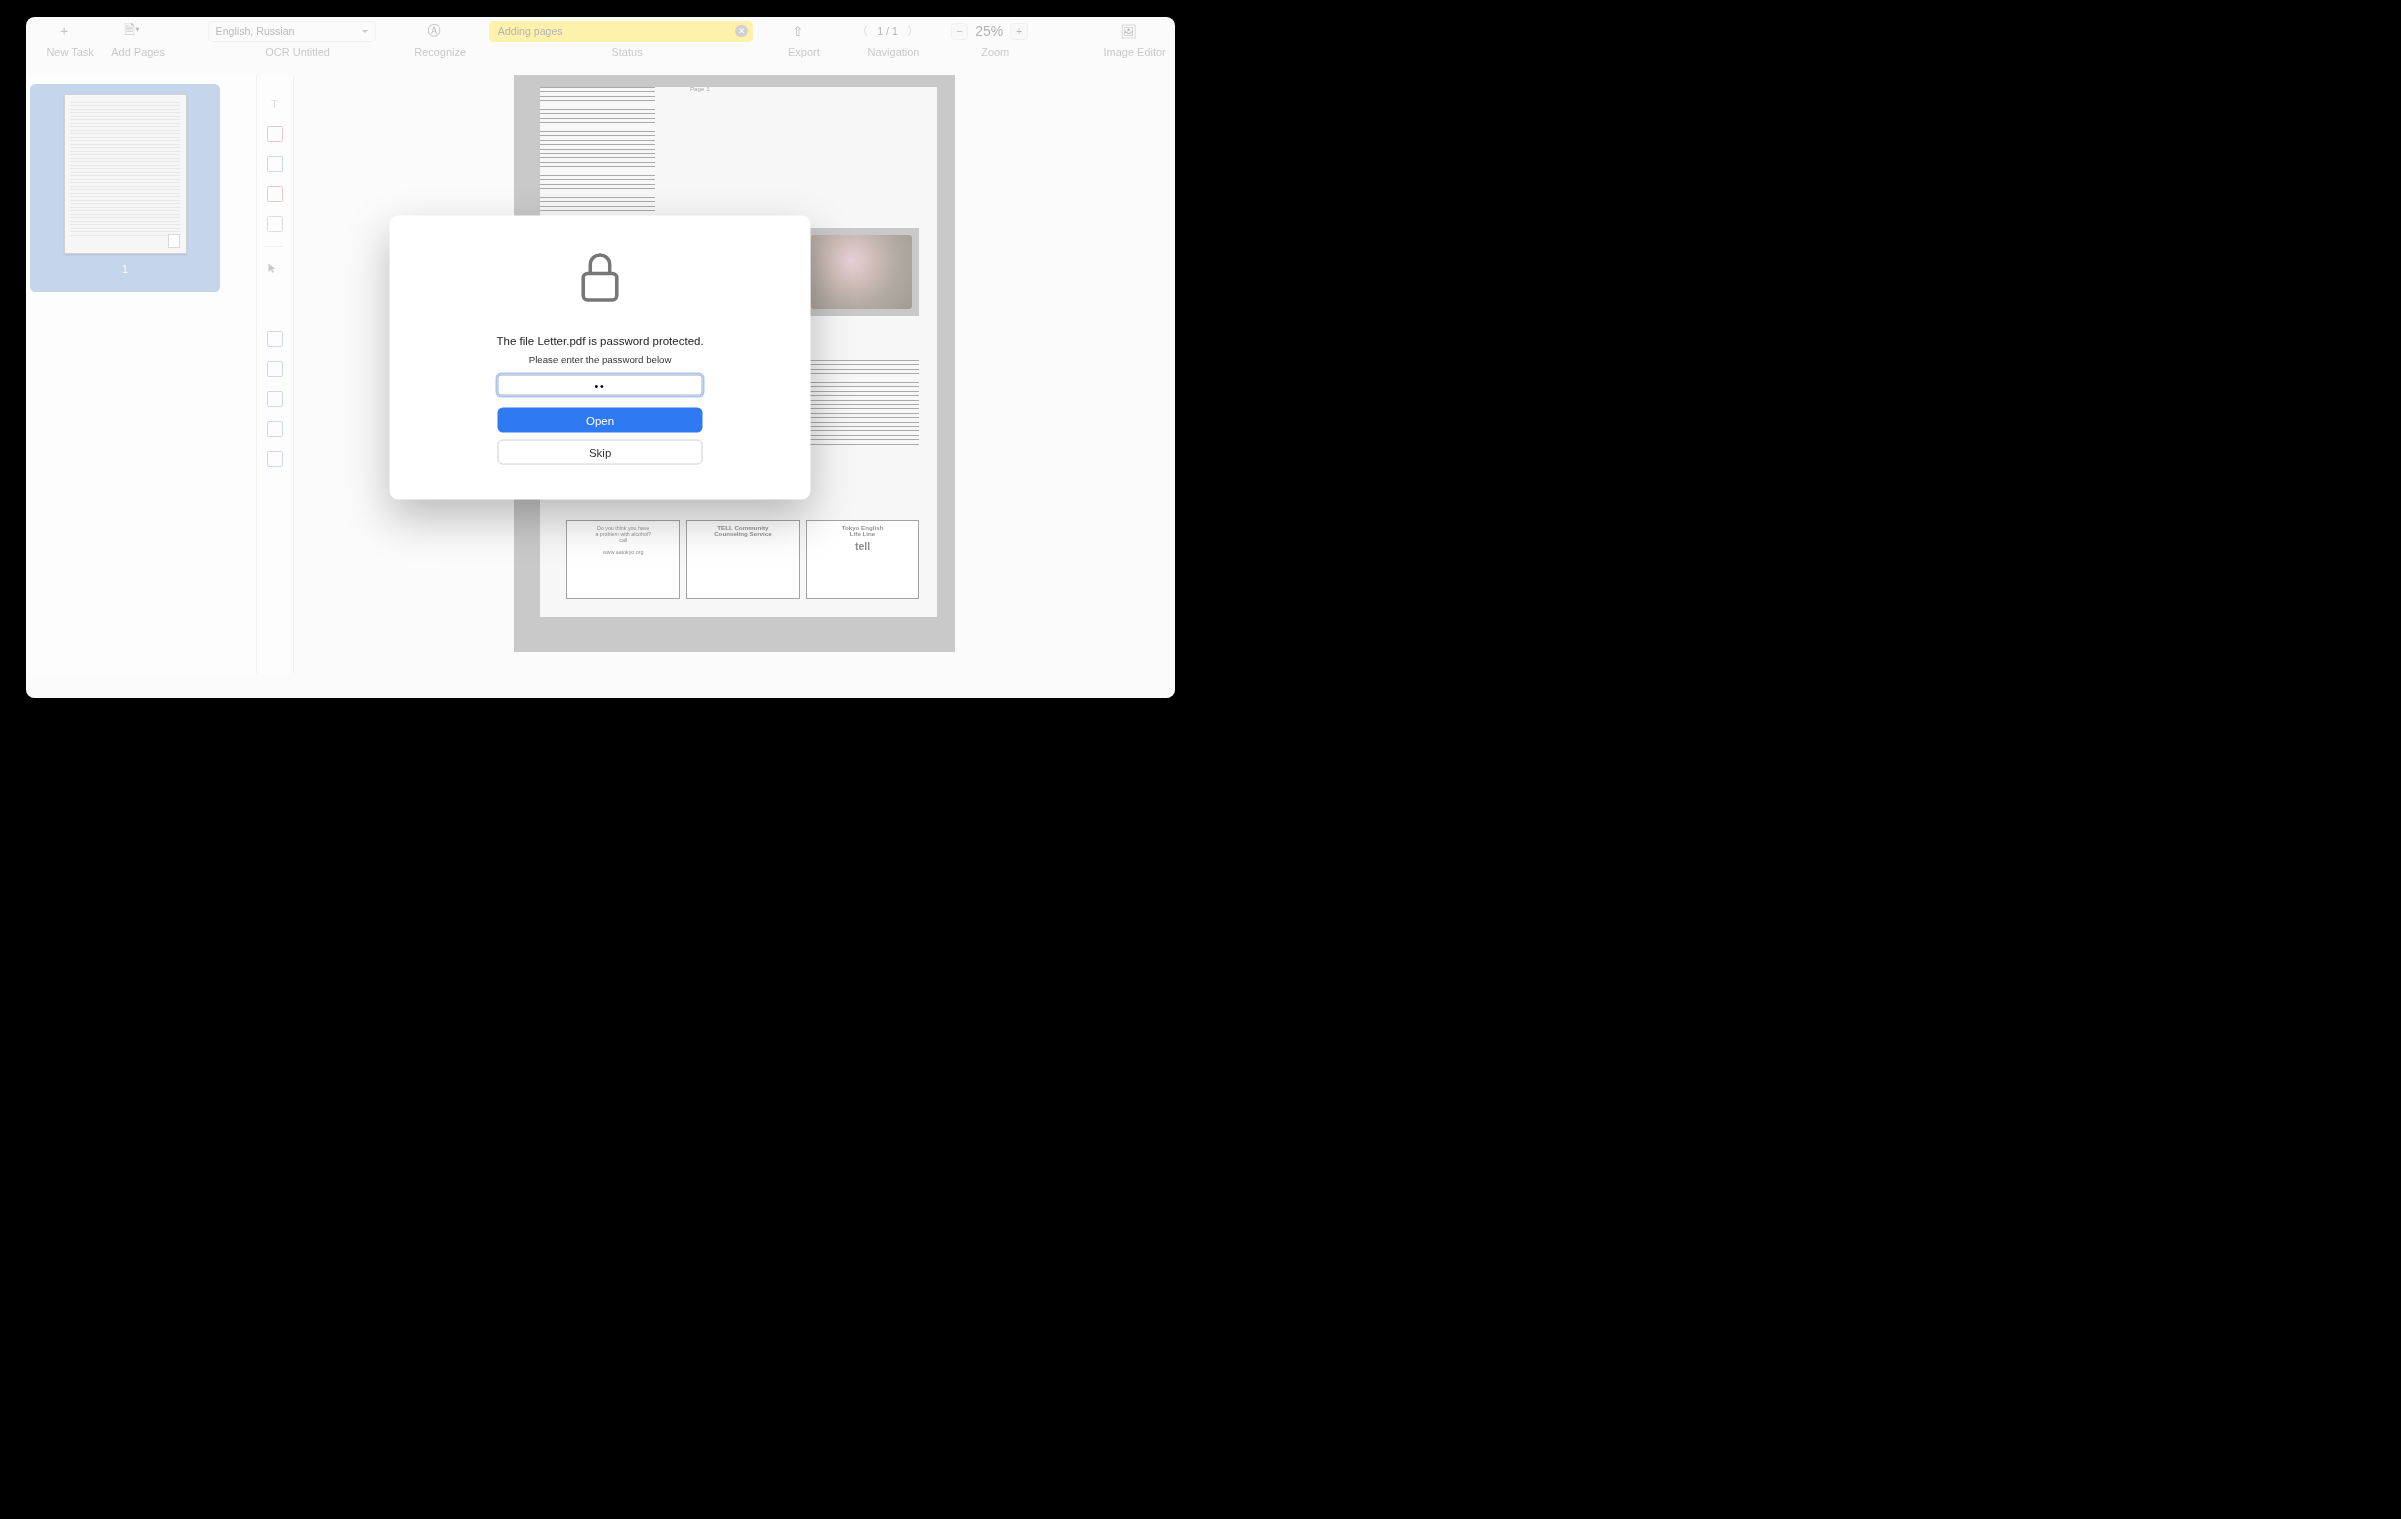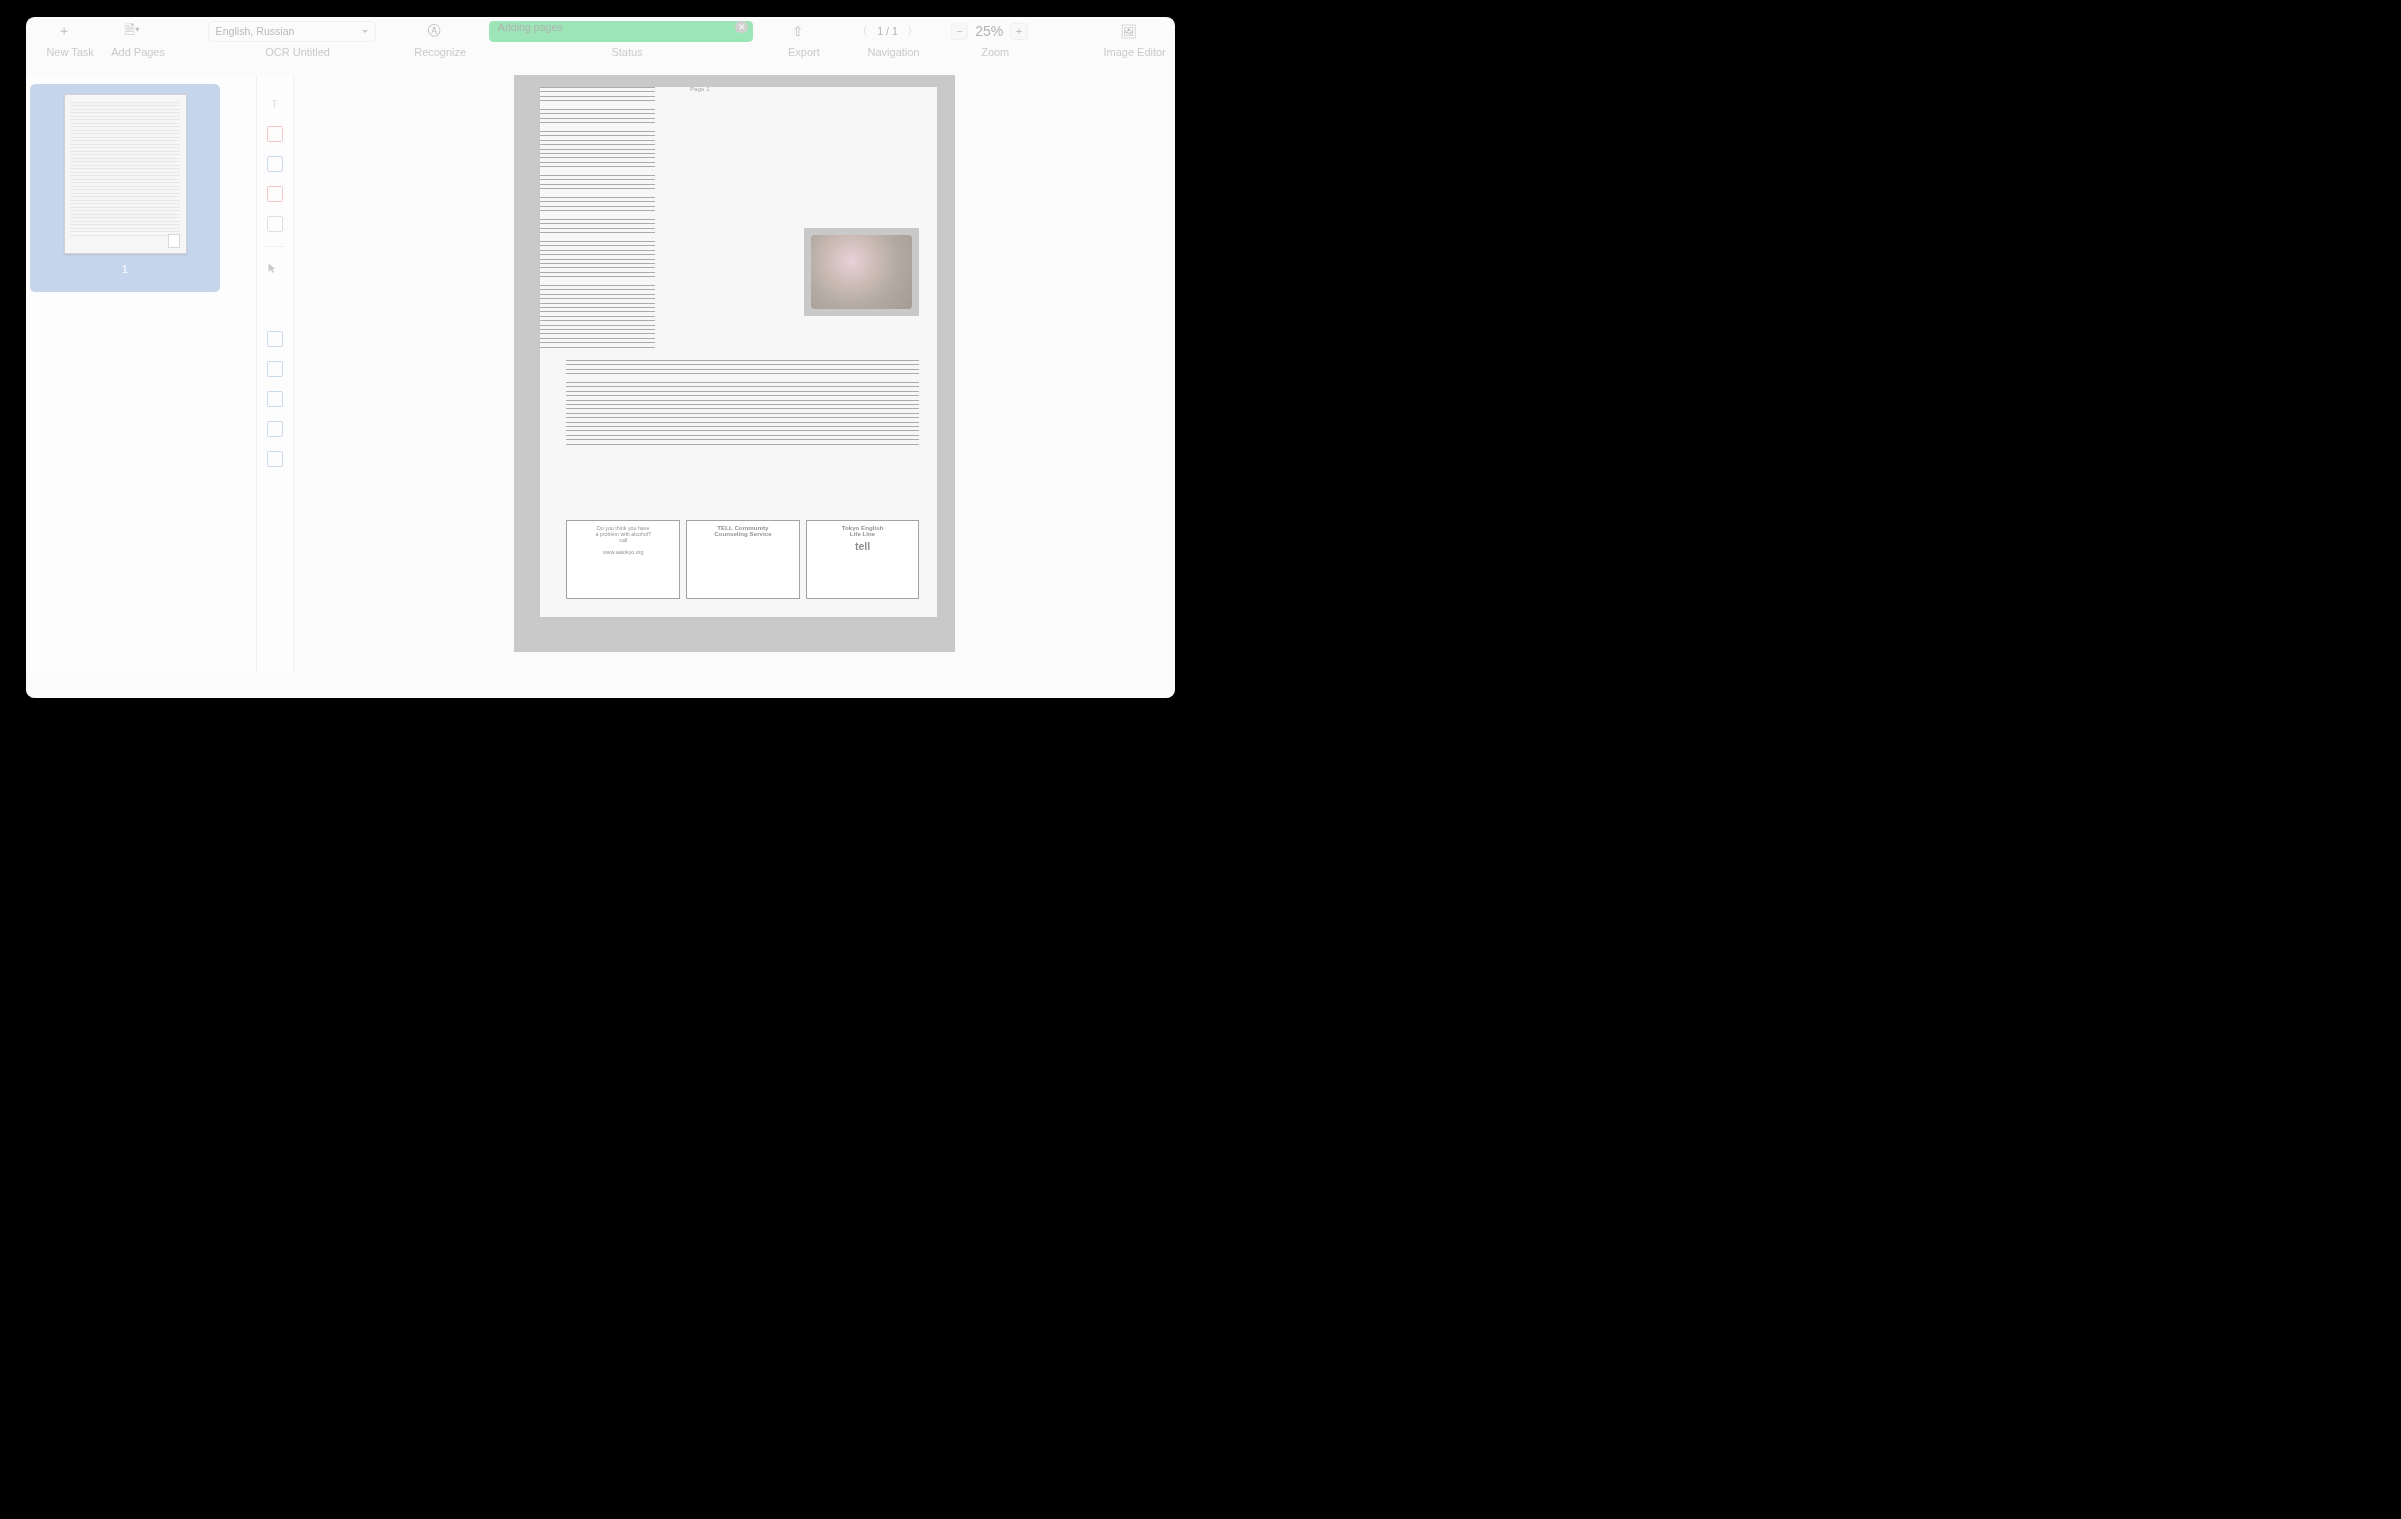--- a/index.html
+++ b/index.html
@@ -13,21 +13,21 @@
 .dot.green { background: #28c840; }
 .title { position: absolute; left: 50%; transform: translateX(-50%); font-size: 11.5px; font-weight: 600; color: #333; }
 .toolbar { display: flex; align-items: flex-start; padding: 1.8px 8.8px 0 8.8px; height: 58px; gap: 5.3px; }
 .tgroup { display: flex; flex-direction: column; align-items: center; gap: 1.8px; }
 .trow { display: flex; align-items: center; gap: 5.3px; height: 25px; }
 .tbtn { height: 21px; display: flex; align-items: center; justify-content: center; background: transparent; border: none; color: #666; font-size: 13.2px; }
 .tbtn.sm { width: 25px; }
 .tlabel { font-size: 11px; color: #888; margin-left: 12px; }
 .langsel { width: 168px; height: 21px; background: #f6f6f6; border: 0.9px solid #ddd; border-radius: 4.4px; display: flex; align-items: center; padding: 0 7px; font-size: 10.6px; color: #666; position: relative; }
 .langsel::after { content: ""; position: absolute; right: 7px; top: 8px; border: 3.5px solid transparent; border-top-color: #888; }
-.status { width: 264px; height: 21px; background: #22c55e; border-radius: 4.4px; display: flex; align-items: flex-start; padding: 0 7px 0 8.8px; font-size: 10.6px; color: #555; position: relative; }
+.status { width: 264px; height: 21px; background: #fde047; border-radius: 4.4px; display: flex; align-items: center; padding: 0 7px 0 8.8px; font-size: 10.6px; color: #555; position: relative; }
 .status .clr { position: absolute; right: 5.3px; width: 12.3px; height: 12.3px; border-radius: 50%; background: #999; color: #fff; font-size: 8.8px; line-height: 12.3px; text-align: center; }
 .nav { display: flex; align-items: center; gap: 5.3px; font-size: 10.6px; color: #555; }
 .nav .arrow { font-size: 12.3px; color: #888; padding: 0 3.5px; }
 .zoom { display: flex; align-items: center; gap: 3.5px; }
 .zoom .zb { width: 17.6px; height: 17.6px; background: #f0f0f0; border: 0.9px solid #ddd; border-radius: 3.5px; display: flex; align-items: center; justify-content: center; font-size: 10.6px; color: #666; }
 .zoom .zv { font-size: 14px; color: #555; padding: 0 3.5px; }
 .flex1 { flex: 1; }
 .content { display: flex; height: calc(100% - 83px); }
 .sidebar { width: 231px; background: #fafafa; border-right: 0.9px solid #e0e0e0; padding: 8.8px; }
 .thumb { width: 190px; height: 208px; background: #7fa3d4; border-radius: 5.3px; display: flex; flex-direction: column; align-items: center; justify-content: flex-start; padding: 10.6px 0 0 0; margin-left: -4.4px; }
@@ -206,14 +206,27 @@
               <span style="font-size:10.6px;font-weight:bold">tell</span>
             </div>
           </div>
         </div>
       </div>
     </div>
   </div>
 
   <div class="dimmer"></div>
 
+  <div class="modal">
+    <div class="lock">
+      <svg viewBox="0 0 46 60">
+        <rect x="4" y="26" width="38" height="30" rx="5" fill="none" stroke="#777" stroke-width="4"></rect>
+        <path d="M12 26 V16 a11 11 0 0 1 22 0 V26" fill="none" stroke="#777" stroke-width="4"></path>
+      </svg>
+    </div>
+    <div class="msg">The file Letter.pdf is password protected.</div>
+    <div class="sub">Please enter the password below</div>
+    <input type="password" value="••" style="">
+    <button class="btn primary">Open</button>
+    <button class="btn secondary">Skip</button>
+  </div>
 </div>
 
 
 </body></html>

